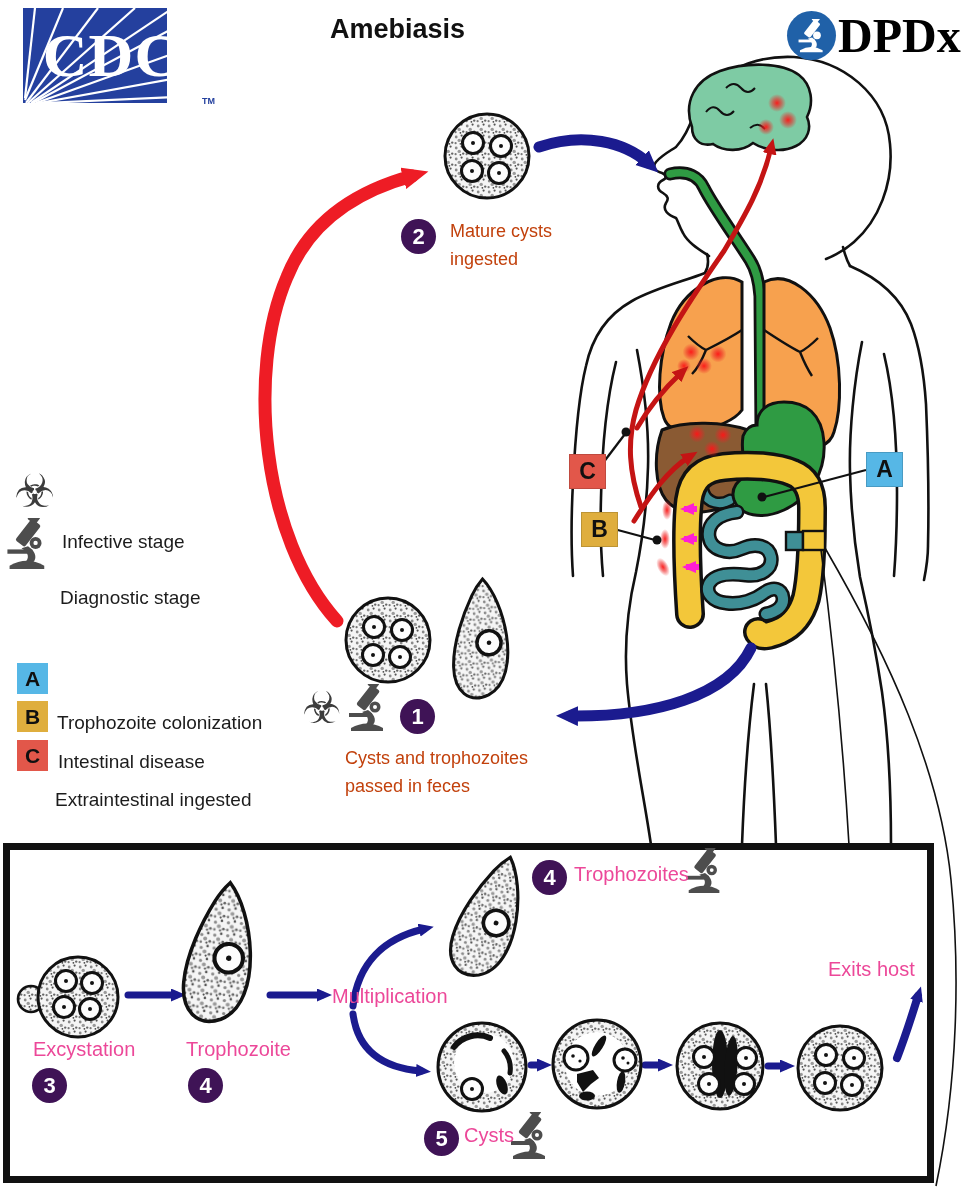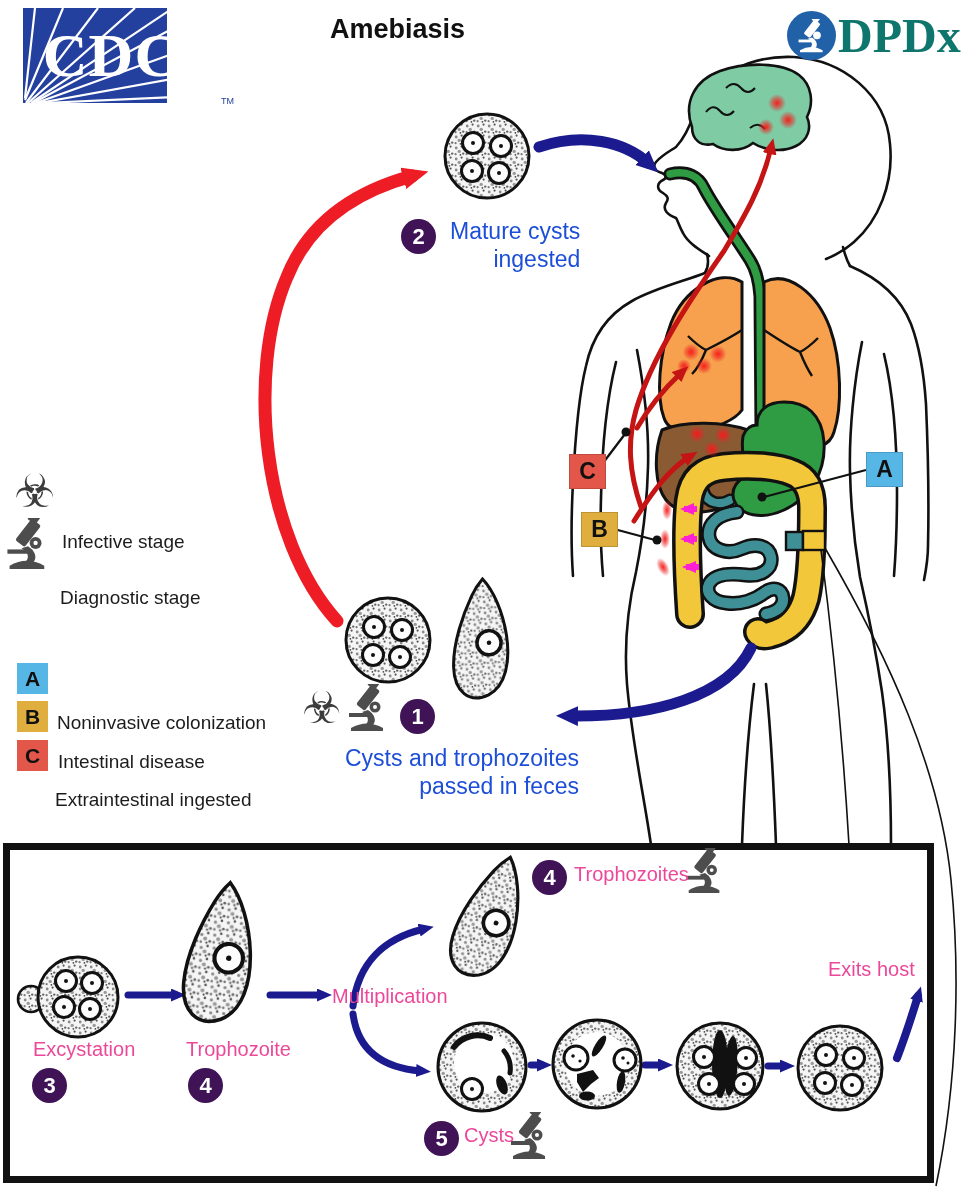--- a/index.html
+++ b/index.html
@@ -1,38 +1,38 @@
 <!DOCTYPE html>
 <html><head>
 <meta charset="utf-8">
 <style>
   html,body{margin:0;padding:0;background:#fff;}
   .canvas{position:relative;width:965px;height:1190px;background:#fff;overflow:hidden;
           font-family:"Liberation Sans",sans-serif;color:#1a1a1a;}
   svg.art{position:absolute;left:0;top:0;z-index:1;}
   .lab{position:absolute;white-space:nowrap;z-index:3;}
   .title{left:330px;top:14px;width:260px;text-align:left;font-size:27px;font-weight:bold;color:#111;}
-  .stage-text{font-size:23px;line-height:28px;color:#1d4ed8;text-align:right;}
+  .stage-text{font-size:18px;line-height:28px;color:#c2410c;}
   .small-lab{font-size:20px;color:#ec4899;}
   .legend-lab{font-size:19px;color:#1c1c1c;margin-top:44px;}
   .num{position:absolute;z-index:4;width:35px;height:35px;border-radius:50%;background:#3f1356;
        color:#fff;font-weight:bold;font-size:22px;display:flex;align-items:center;justify-content:center;}
   .chip{position:absolute;z-index:4;width:31px;height:31px;display:flex;align-items:center;justify-content:center;
         font-weight:bold;font-size:21px;color:#101010;}
   .chip.body{width:35px;height:33px;font-size:23px;border:1px solid rgba(0,0,0,0.15);}
   .chip.a{background:#56b7e6;} .chip.b{background:#dfae3e;} .chip.c{background:#e2574a;}
   .bio{position:absolute;z-index:3;color:#3c3c3c;font-family:"DejaVu Sans",sans-serif;line-height:1;}
   .cdc-logo{position:absolute;left:23px;top:8px;width:144px;height:95px;background:#24409e;z-index:3;overflow:hidden;}
   .cdc-logo .letters{position:absolute;left:0;top:0;width:177px;height:95px;display:flex;align-items:center;justify-content:center;
        color:#fff;font-family:"Liberation Serif",serif;font-weight:bold;font-size:62px;letter-spacing:1px;z-index:2;}
   .cdc-rays{position:absolute;left:0;top:0;z-index:1;}
-  .cdc-tm{position:absolute;left:202px;top:96px;font-size:9px;font-weight:normal;color:#24409e;z-index:3;margin-left:19px;}
+  .cdc-tm{position:absolute;left:202px;top:96px;font-size:9px;font-weight:bold;color:#24409e;z-index:3;}
   .dpdx{position:absolute;left:787px;top:11px;z-index:3;display:flex;align-items:center;}
   .dpdx .ball{width:49px;height:49px;border-radius:50%;background:#2061a8;display:flex;align-items:center;justify-content:center;}
-  .dpdx .word{font-family:"Liberation Serif",serif;font-weight:bold;font-size:48px;color:#0f766e;margin-left:2px;line-height:1;}
+  .dpdx .word{font-family:"Liberation Serif",serif;font-weight:bold;font-size:48px;color:#000000;margin-left:2px;line-height:1;}
   .scope-white{color:#ffffff;} 
 </style>
 </head>
 <body>
 
 <div class="canvas">
 
 <svg class="art" width="965" height="1190" viewBox="0 0 965 1190">
   <defs>
     <pattern id="stip" patternUnits="userSpaceOnUse" width="11" height="11">
@@ -328,21 +328,21 @@
 <div class="lab small-lab" style="left:332px;top:985px">Multiplication</div>
 <div class="lab small-lab" style="left:574px;top:863px">Trophozoites</div>
 <div class="lab small-lab" style="left:464px;top:1124px">Cysts</div>
 <div class="lab small-lab" style="left:828px;top:958px">Exits host</div>
 
 <span class="bio" style="left:14px;top:468px;font-size:46px">☣</span>
 <div class="lab legend-lab" style="left:62px;top:487px">Infective stage</div>
 <div class="lab legend-lab" style="left:60px;top:543px">Diagnostic stage</div>
 
 <div class="chip a" style="left:17px;top:663px">A</div>
-<div class="lab legend-lab" style="left:57px;top:668px">Noninvasive colonization</div>
+<div class="lab legend-lab" style="left:57px;top:668px">Trophozoite colonization</div>
 <div class="chip b" style="left:17px;top:701px">B</div>
 <div class="lab legend-lab" style="left:58px;top:707px">Intestinal disease</div>
 <div class="chip c" style="left:17px;top:740px">C</div>
 <div class="lab legend-lab" style="left:55px;top:745px">Extraintestinal ingested</div>
 
 <div class="chip body a" style="left:866px;top:452px">A</div>
 <div class="chip body b" style="left:581px;top:512px">B</div>
 <div class="chip body c" style="left:569px;top:454px">C</div>
 
 <span class="bio" style="left:302px;top:686px;font-size:44px">☣</span>

